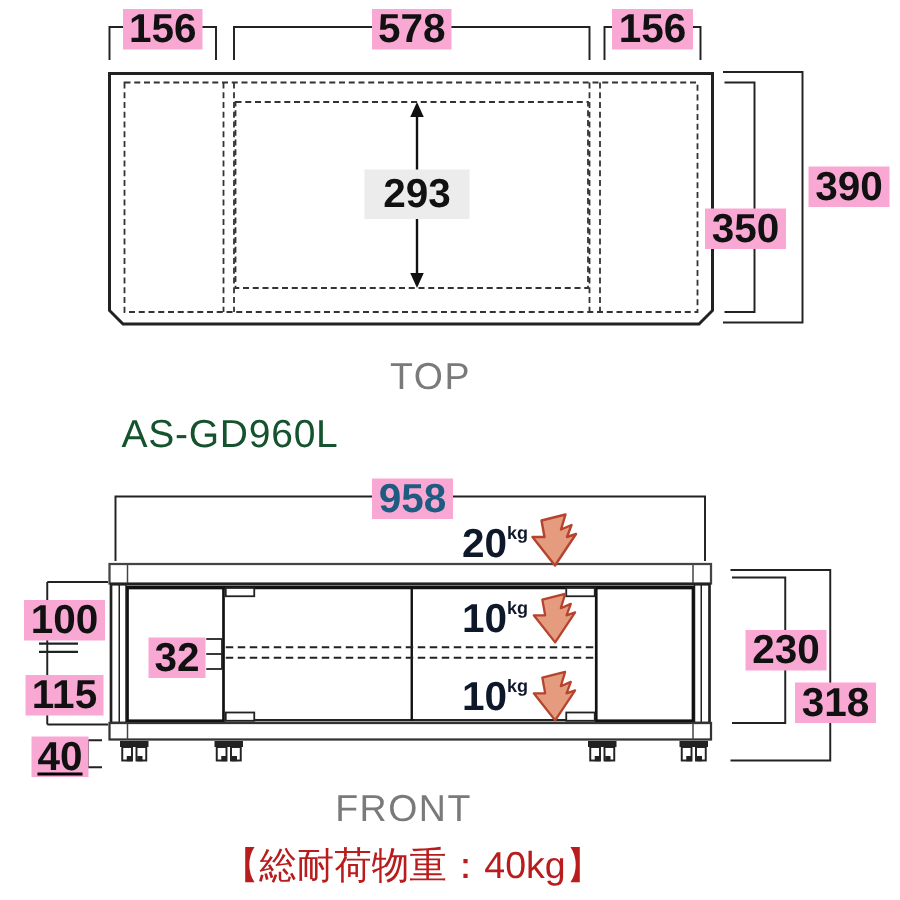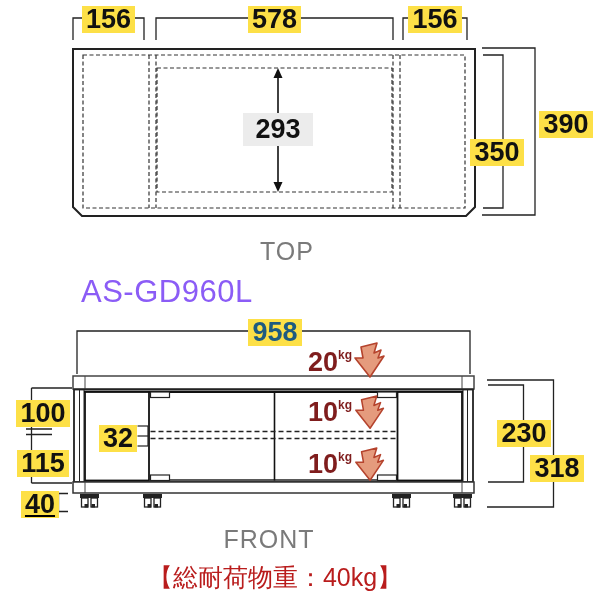--- a/index.html
+++ b/index.html
@@ -4,26 +4,26 @@
 <style>
   html,body{margin:0;padding:0;background:#fff;}
   #canvas{
     position:relative;width:600px;height:600px;background:#fff;overflow:hidden;
     font-family:"Liberation Sans","DejaVu Sans",sans-serif;
   }
   svg{position:absolute;left:0;top:0;}
   .lbl{position:absolute;display:flex;align-items:flex-start;pointer-events:none;}
   .lbl.c{justify-content:center;text-align:center;}
   .lbl.r{justify-content:flex-end;text-align:right;}
-  .dim-num{font-weight:bold;font-size:27px;line-height:1;color:#111;background:#fde047;padding:0 4px;white-space:nowrap;}
+  .dim-num{font-weight:bold;font-size:27px;line-height:1;color:#111;background:#f9a8d4;padding:0 4px;white-space:nowrap;}
   .dim-num.blue{color:#1e5b80;}
   .dim-num.gray-bg{background:#ececec;padding:3px 12px;}
   .view-label{font-size:25px;line-height:1;color:#7a7a7a;letter-spacing:1px;background:transparent;}
-  .model{font-size:31px;line-height:1;color:#8b5cf6;letter-spacing:0.5px;}
-  .load{white-space:nowrap;color:#7f1d1d;font-weight:bold;line-height:1;}
+  .model{font-size:26px;line-height:1;color:#14532d;letter-spacing:0.5px;}
+  .load{white-space:nowrap;color:#0f172a;font-weight:bold;line-height:1;}
   .load .load-num{font-size:27px;}
   .load .load-unit{font-size:12px;}
   .caption{font-size:25px;line-height:1.2;color:#b91c1c;white-space:nowrap;}
 </style>
 </head>
 <body>
 
 <div id="canvas">
 
   <svg width="600" height="600" viewBox="0 0 600 600">

